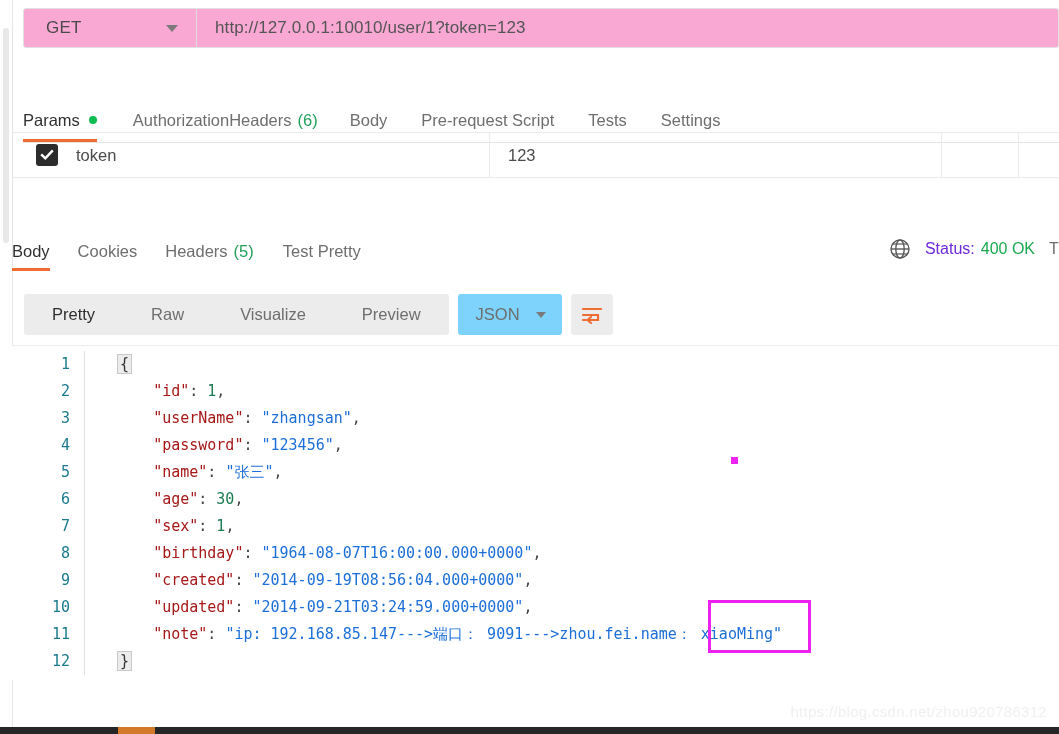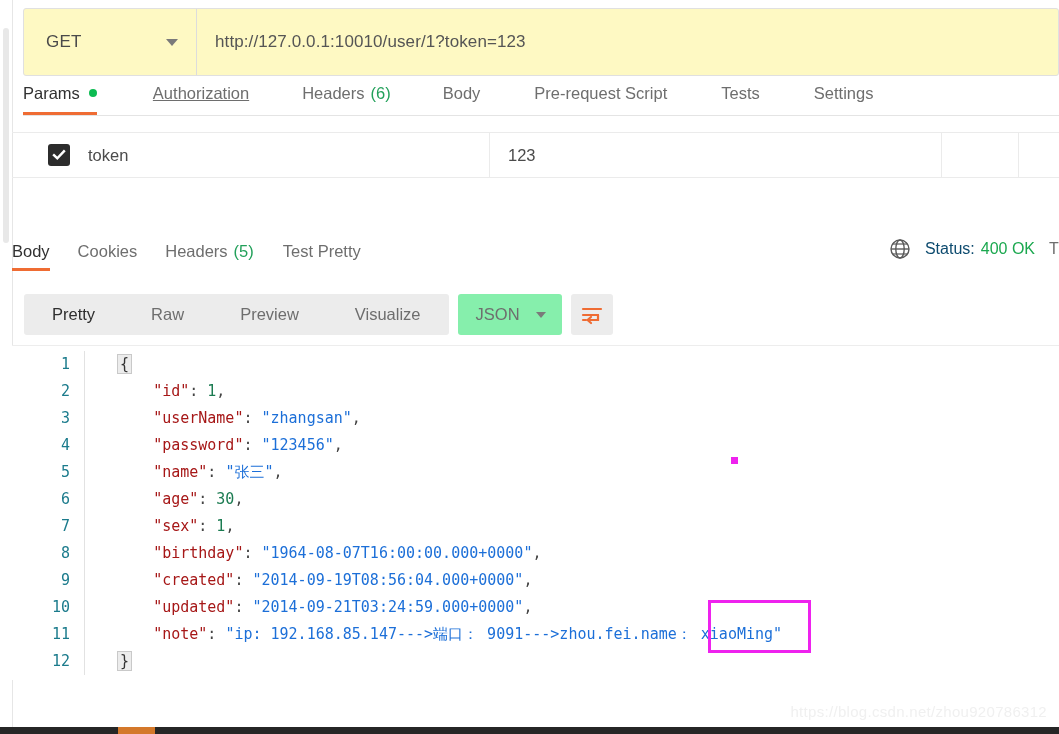--- a/index.html
+++ b/index.html
@@ -31,26 +31,26 @@
     left: 3px; top: 28px;
     width: 6px; height: 215px;
     background: #e8e8e8;
     border-radius: 3px;
   }
 
   
   .request-bar {
     position: absolute;
     left: 23px; top: 8px;
-    width: 1036px; height: 68px;
+    width: 1036px; height: 40px;
     display: flex;
     align-items: stretch;
     border: 1px solid #e0e0e0;
     border-radius: 3px;
-    background: #fef9c3;
+    background: #f9a8d4;
     box-sizing: border-box;
     overflow: hidden;
   }
   .method-select {
     width: 173px;
     display: flex;
     align-items: center;
     justify-content: space-between;
     padding: 0 18px 0 22px;
     border-right: 1px solid #dcdcdc;
@@ -75,27 +75,26 @@
     padding-left: 18px;
     font-size: 17px;
     color: #555555;
     letter-spacing: .1px;
     cursor: text;
   }
 
   
   .req-tabs {
     position: absolute;
-    left: 23px; top: 71px;
+    left: 23px; top: 98px;
     width: 1036px; height: 45px;
     display: flex;
     align-items: flex-start;
     border-bottom: 1px solid #e4e4e4;
     box-sizing: border-box;
-    gap: 20px;
   }
   .tab {
     position: relative;
     height: 44px;
     display: flex;
     align-items: center;
     font-size: 16.5px;
     color: #6e6e6e;
     cursor: pointer;
     white-space: nowrap;
@@ -131,21 +130,21 @@
     border-bottom: 1px solid #ebebeb;
     box-sizing: border-box;
   }
   .pcell {
     display: flex;
     align-items: center;
     border-right: 1px solid #ebebeb;
     box-sizing: border-box;
     font-size: 16.5px;
   }
-  .c-check { width: 478px; padding-left: 36px; }
+  .c-check { width: 478px; padding-left: 24px; }
   .c-val  { width: 452px; padding-left: 18px; }
   .c-desc { width: 77px; padding-left: 14px; overflow: hidden; }
   .checkbox {
     width: 22px; height: 22px;
     background: #2c2c2c;
     border-radius: 3px;
     display: flex;
     align-items: center;
     justify-content: center;
     flex: none;
@@ -169,21 +168,21 @@
   .resp-tabs .tab { height: 39px; }
   .status-area {
     position: absolute;
     right: 0; top: 6px;
     display: flex;
     align-items: center;
     gap: 14px;
     font-size: 16px;
   }
   .globe { display: block; }
-  .status-label { color: #0c4a6e; }
+  .status-label { color: #6d28d9; }
   .status-code { color: #1ba84f; margin-left: 6px; }
   .status-clip { color: #6e6e6e; overflow: hidden; width: 10px; }
 
   
   .body-toolbar {
     position: absolute;
     left: 24px; top: 294px;
     display: flex;
     align-items: center;
     gap: 9px;
@@ -203,21 +202,21 @@
     font-size: 16.5px;
     color: #6e6e6e;
     cursor: pointer;
     white-space: nowrap;
   }
   .seg.active { color: #2f2f2f; }
   .fmt-select {
     display: flex;
     align-items: center;
     gap: 16px;
-    background: #86efac;
+    background: #7dd3fc;
     border-radius: 3px;
     height: 41px;
     padding: 0 16px 0 18px;
     font-size: 16.5px;
     color: #6e6e6e;
     cursor: pointer;
   }
   .fmt-caret {
     width: 0; height: 0;
     border-left: 5px solid transparent;
@@ -337,21 +336,21 @@
   </div>
   <div class="url-field" title="Enter request URL">http://127.0.0.1:10010/user/1?token=123</div>
 </div>
 
 <div class="req-tabs" id="req-tabs">
     <div class="tab active" style="margin-right: 36px;">
       <span>Params</span>
       <span class="dot"></span>
       <div class="underline"></div>
     </div>
-    <div class="tab" style="margin-right: 33px; text-decoration: underline;">
+    <div class="tab" style="">
       <span>Authorization</span>
     </div>
     <div class="tab" style="margin-right: 32px;">
       <span>Headers</span>
       <span class="count">(6)</span>
     </div>
     <div class="tab" style="margin-right: 34px;">
       <span>Body</span>
     </div>
     <div class="tab" style="margin-right: 34px;">
@@ -413,22 +412,22 @@
       <span class="status-label">Status:</span><span class="status-code">400 OK</span>
     </span>
     <span class="status-clip">T</span>
   </div>
 </div>
 
 <div class="body-toolbar">
   <div class="seg-group" id="view-segs">
       <div class="seg active">Pretty</div>
       <div class="seg">Raw</div>
+      <div class="seg">Visualize</div>
       <div class="seg">Preview</div>
-      <div class="seg">Visualize</div>
     </div>
   <div class="fmt-select">
     <span>JSON</span>
     <span class="fmt-caret"></span>
   </div>
   <div class="wrap-btn">
     <svg width="22" height="20" viewBox="0 0 22 20">
       <line x1="2" y1="4" x2="20" y2="4" stroke="#ef6c33" stroke-width="2.2" stroke-linecap="round"></line>
       <line x1="2" y1="10" x2="17" y2="10" stroke="#ef6c33" stroke-width="2.2" stroke-linecap="round"></line>
       <path d="M17 10 L17 15 L7 15" stroke="#ef6c33" stroke-width="2.2" fill="none" stroke-linecap="round"></path>

